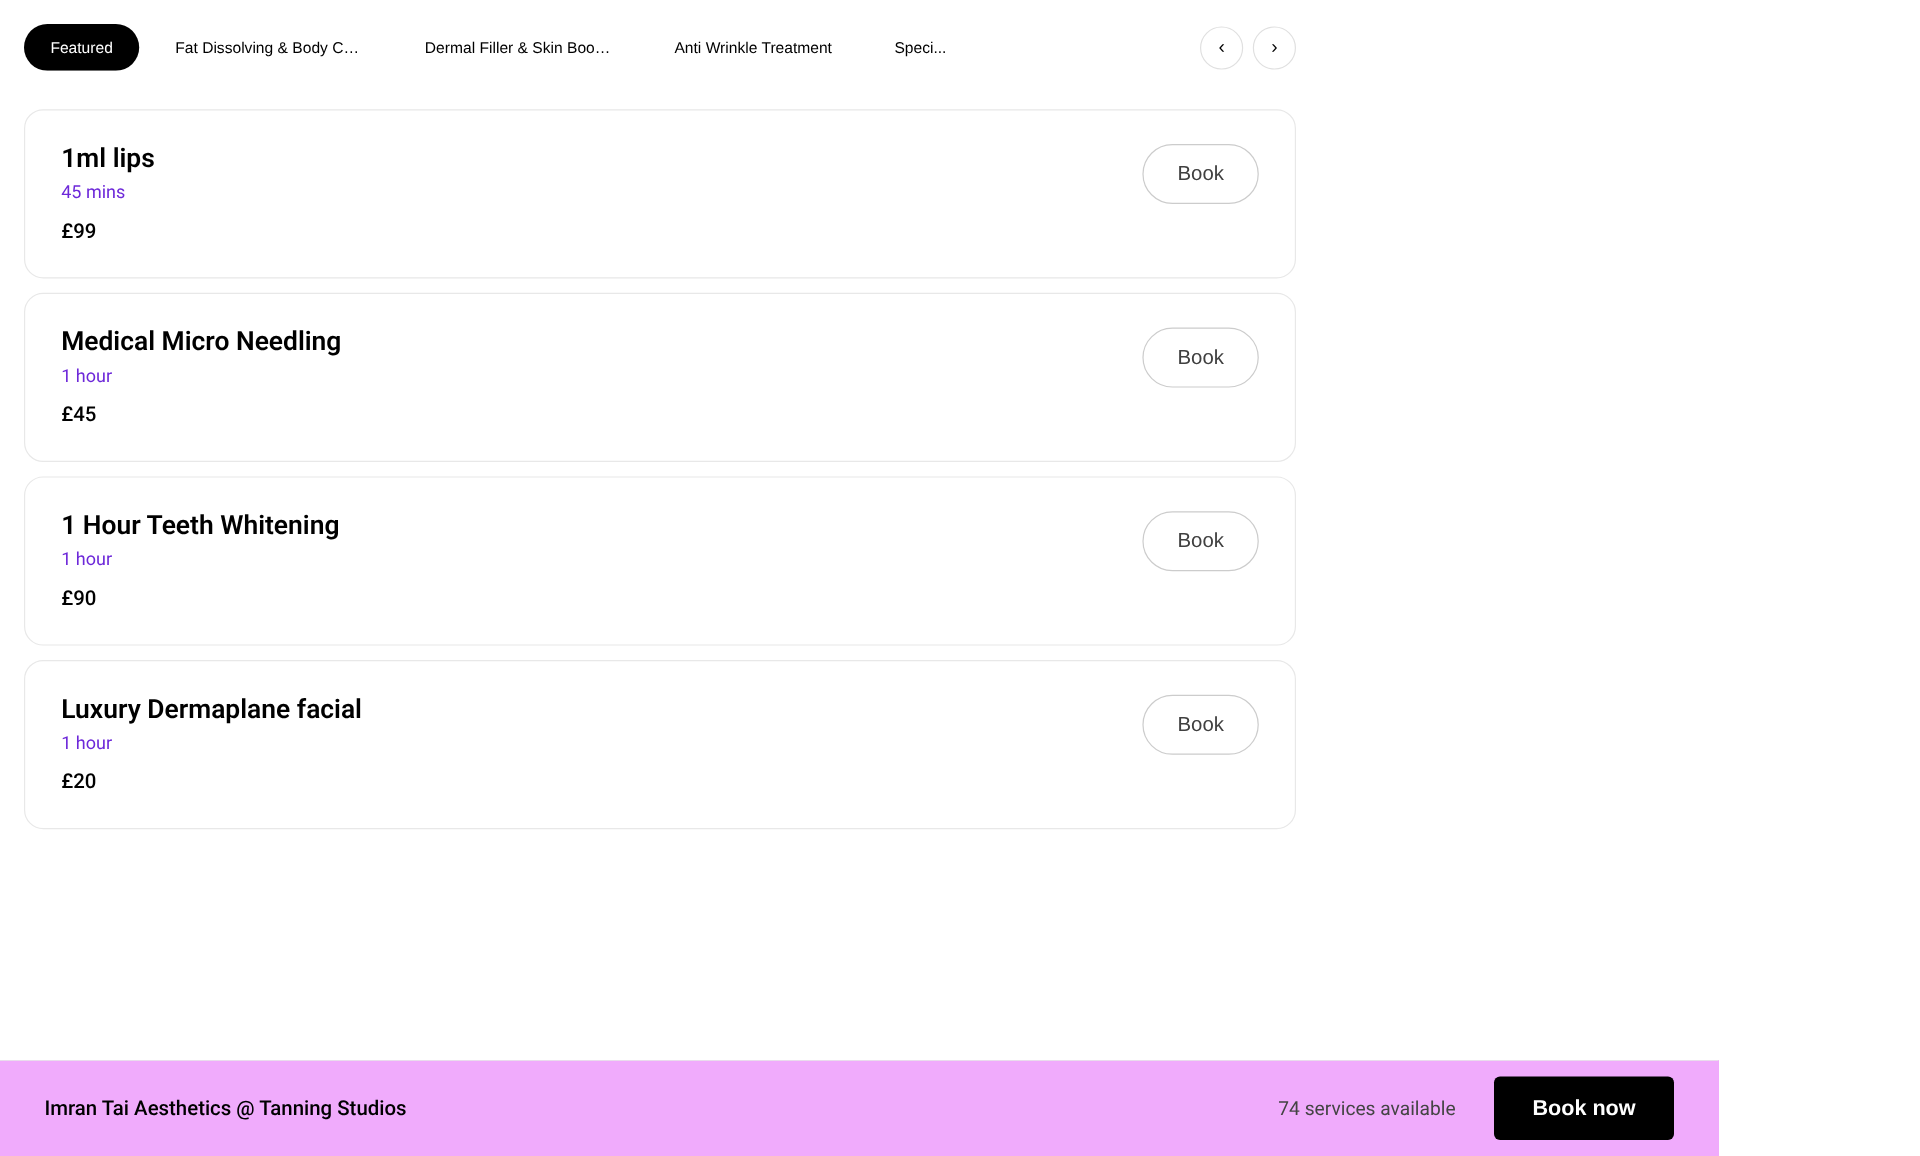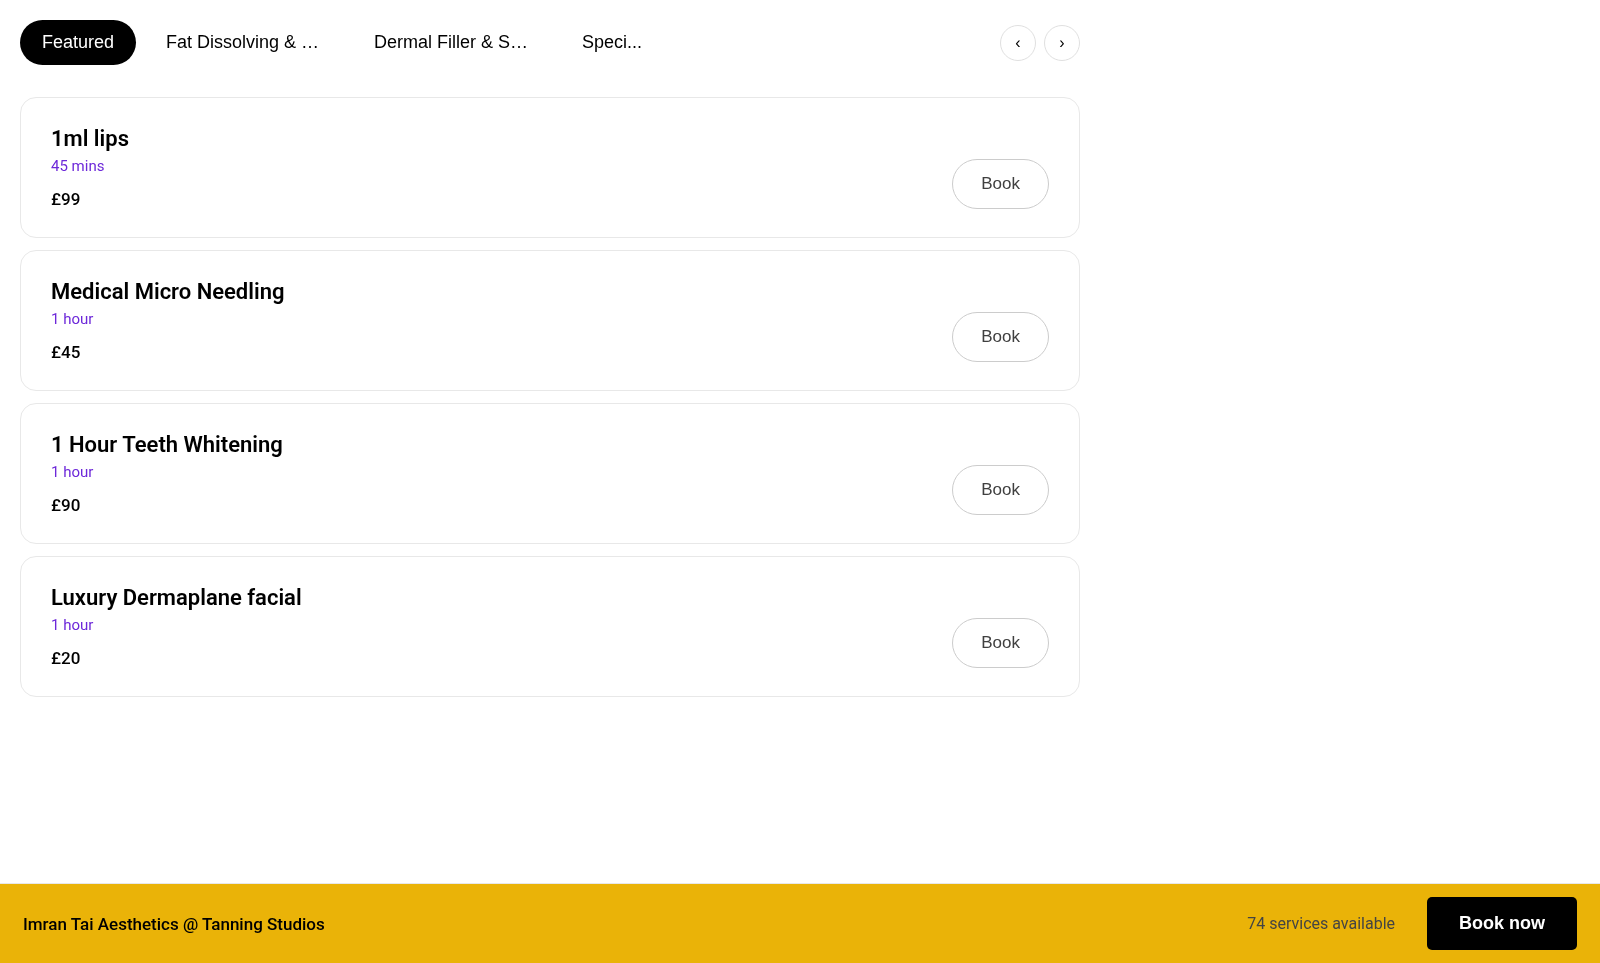--- a/index.html
+++ b/index.html
@@ -34,21 +34,21 @@
       display: flex;
       align-items: center;
       gap: 8px;
       margin-bottom: 32px;
       overflow: hidden;
     }
 
     .tab-item {
       padding: 12px 22px;
       border-radius: 50px;
-      font-size: 18px;
+      font-size: 13px;
       font-weight: 500;
       cursor: pointer;
       white-space: nowrap;
       border: none;
       background: transparent;
       color: #000;
     }
 
     .tab-item.active {
       background: #000000;
@@ -83,21 +83,21 @@
       display: flex;
       flex-direction: column;
       gap: 12px;
     }
 
     .service-card {
       border: 1.5px solid #e8e8e8;
       border-radius: 16px;
       padding: 28px 30px;
       display: flex;
-      align-items: flex-end;
+      align-items: flex-start;
       justify-content: space-between;
       background: #ffffff;
     }
 
     .service-info {
       display: flex;
       flex-direction: column;
       gap: 4px;
     }
 
@@ -130,28 +130,28 @@
       color: #404040;
       cursor: pointer;
       white-space: nowrap;
       flex-shrink: 0;
     }
 
     .footer-bar {
       position: fixed;
       bottom: 0;
       left: 0;
-      width: 1600px;
+      width: 1432px;
       height: 80px;
-      background: #eab308;
+      background: #f0abfc;
       border-top: 1px solid #e8e8e8;
       display: flex;
       align-items: center;
       justify-content: space-between;
-      padding: 0 23px;
+      padding: 0 37px;
     }
 
     .footer-venue {
       font-size: 17px;
       font-weight: 500;
       color: #000;
     }
 
     .footer-right {
       display: flex;
@@ -184,20 +184,21 @@
 </head>
 <body>
 
 <div class="page-container">
 
   <div class="category-tabs">
 
     <button class="tab-item tab-truncated active">Featured</button>
       <button class="tab-item tab-truncated">Fat Dissolving &amp; Body Cont...</button>
       <button class="tab-item tab-truncated">Dermal Filler &amp; Skin Boosters</button>
+      <button class="tab-item tab-truncated">Anti Wrinkle Treatment</button>
       <button class="tab-item tab-truncated">Speci...</button>
       <div class="nav-spacer"></div>
     <button class="tab-nav-btn">‹</button>
     <button class="tab-nav-btn">›</button>
   </div>
 
   <div class="services-list">
 
   <div class="service-card">
         <div class="service-info">

